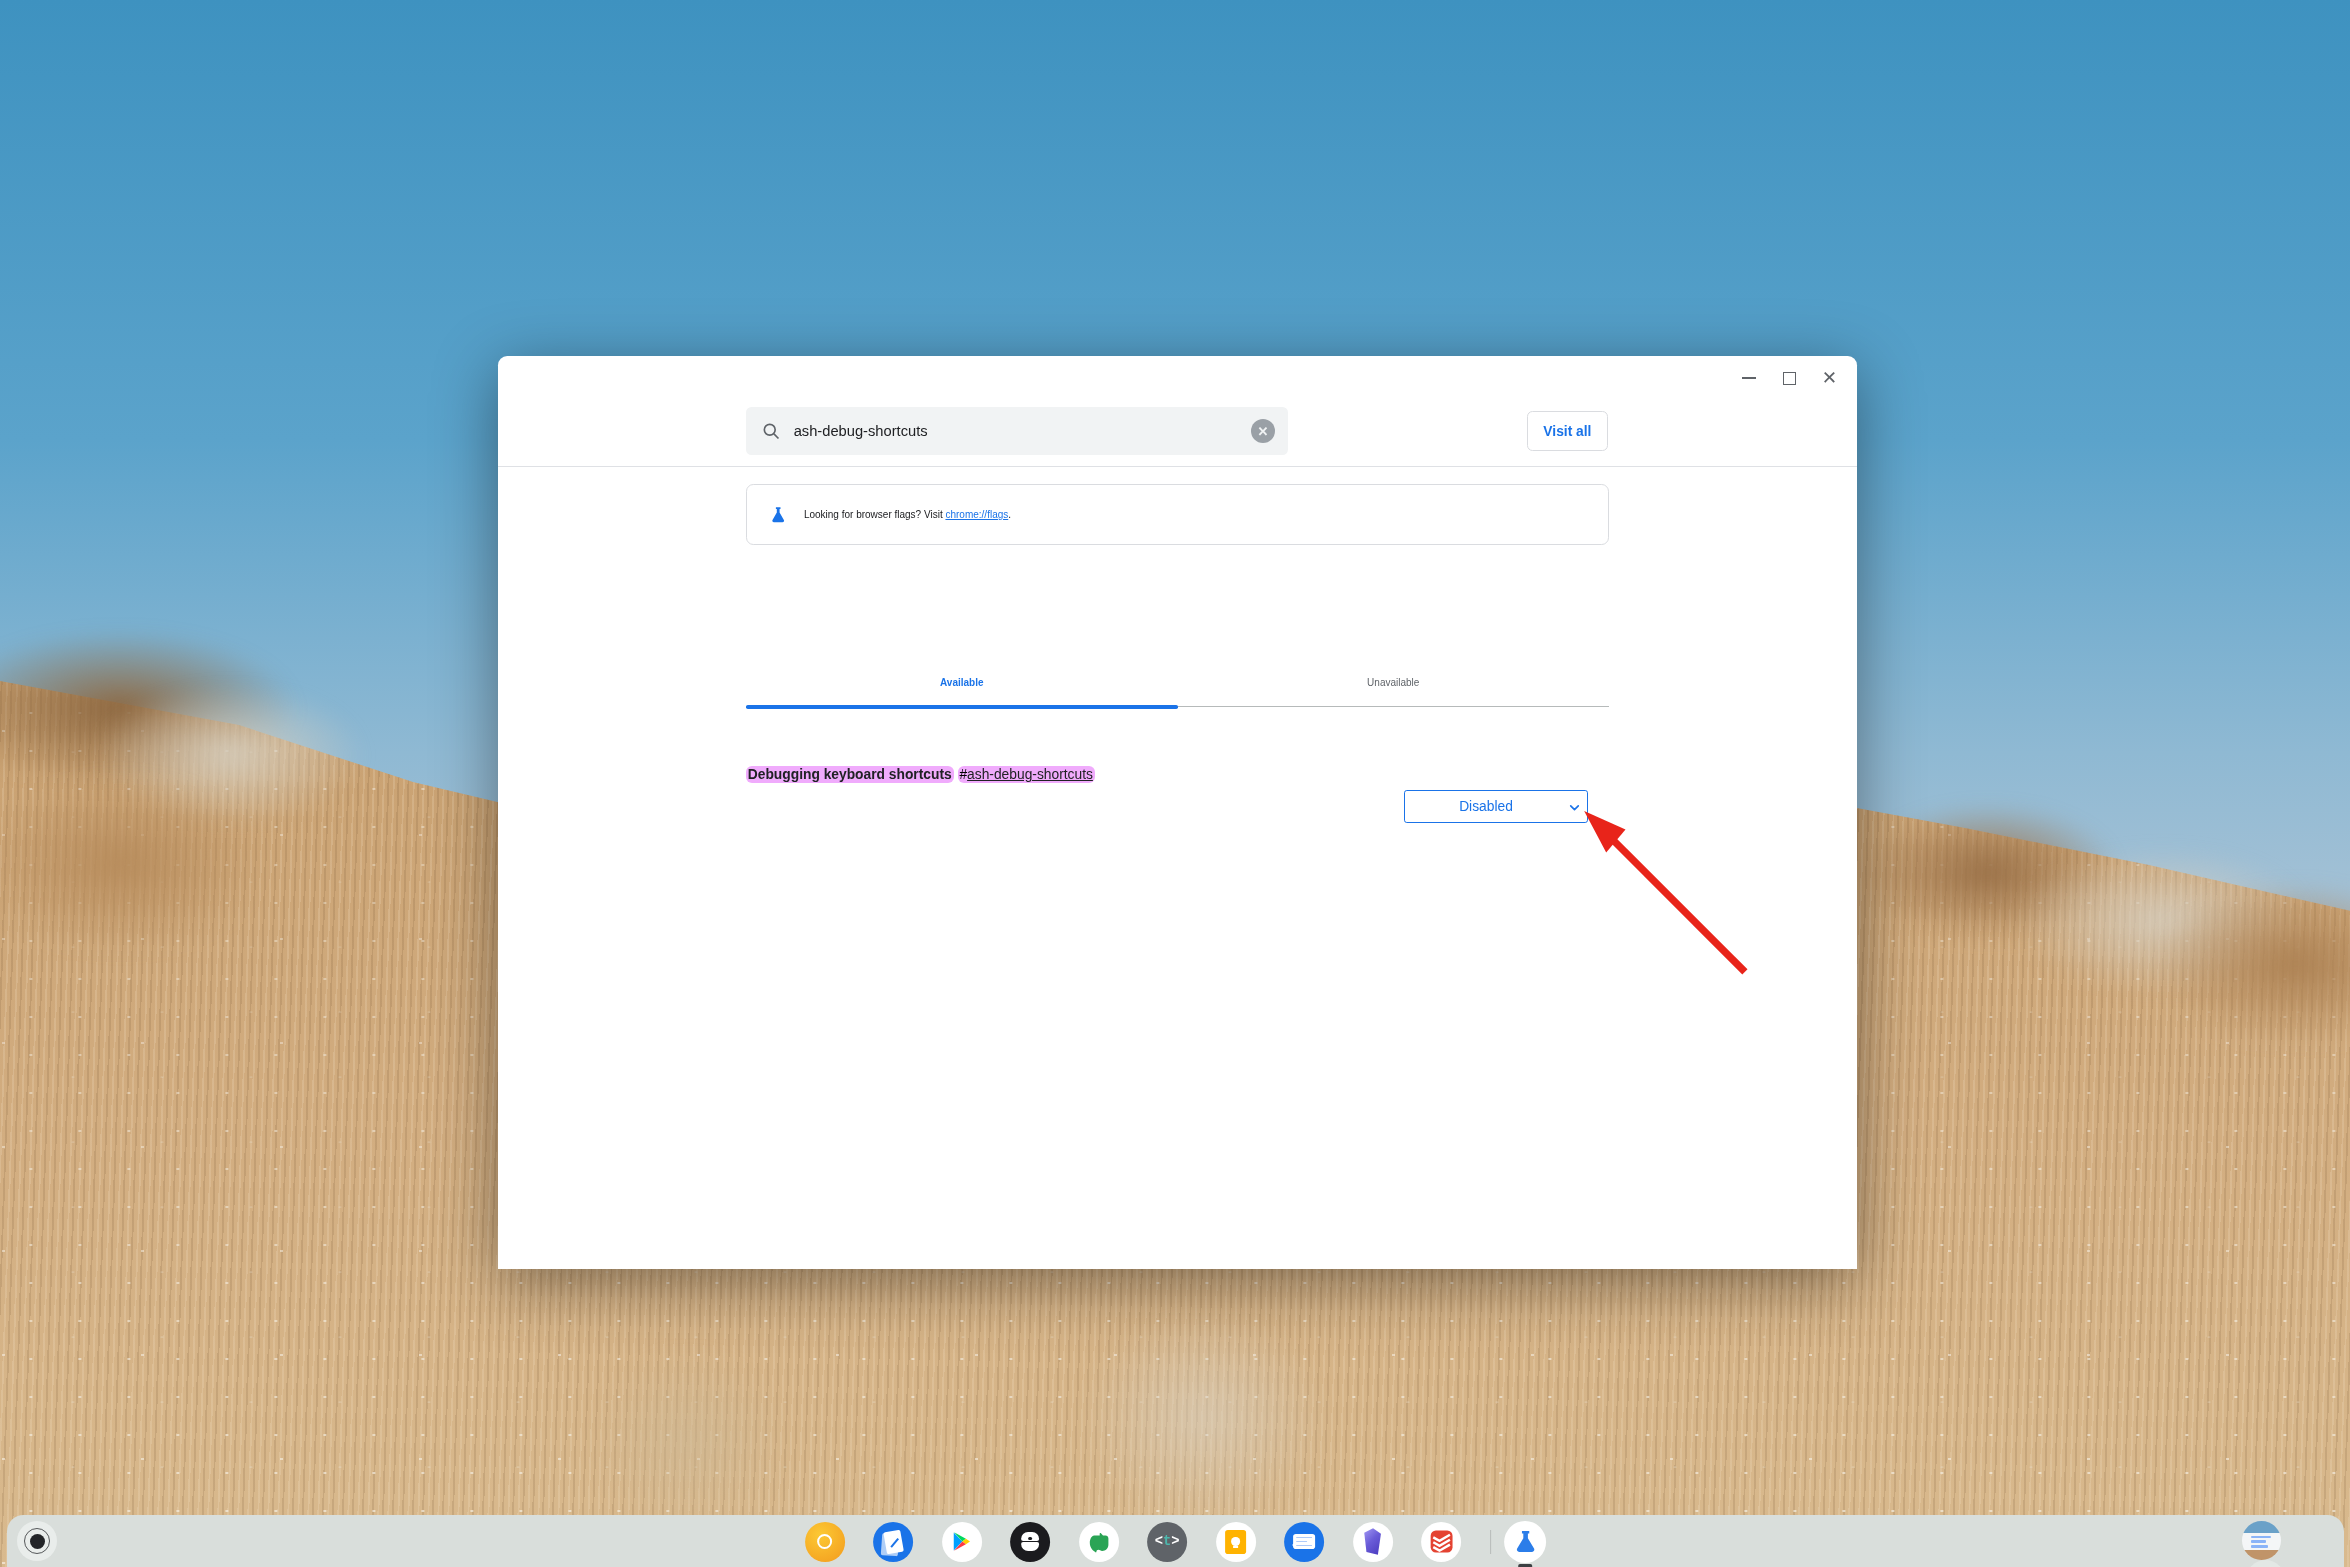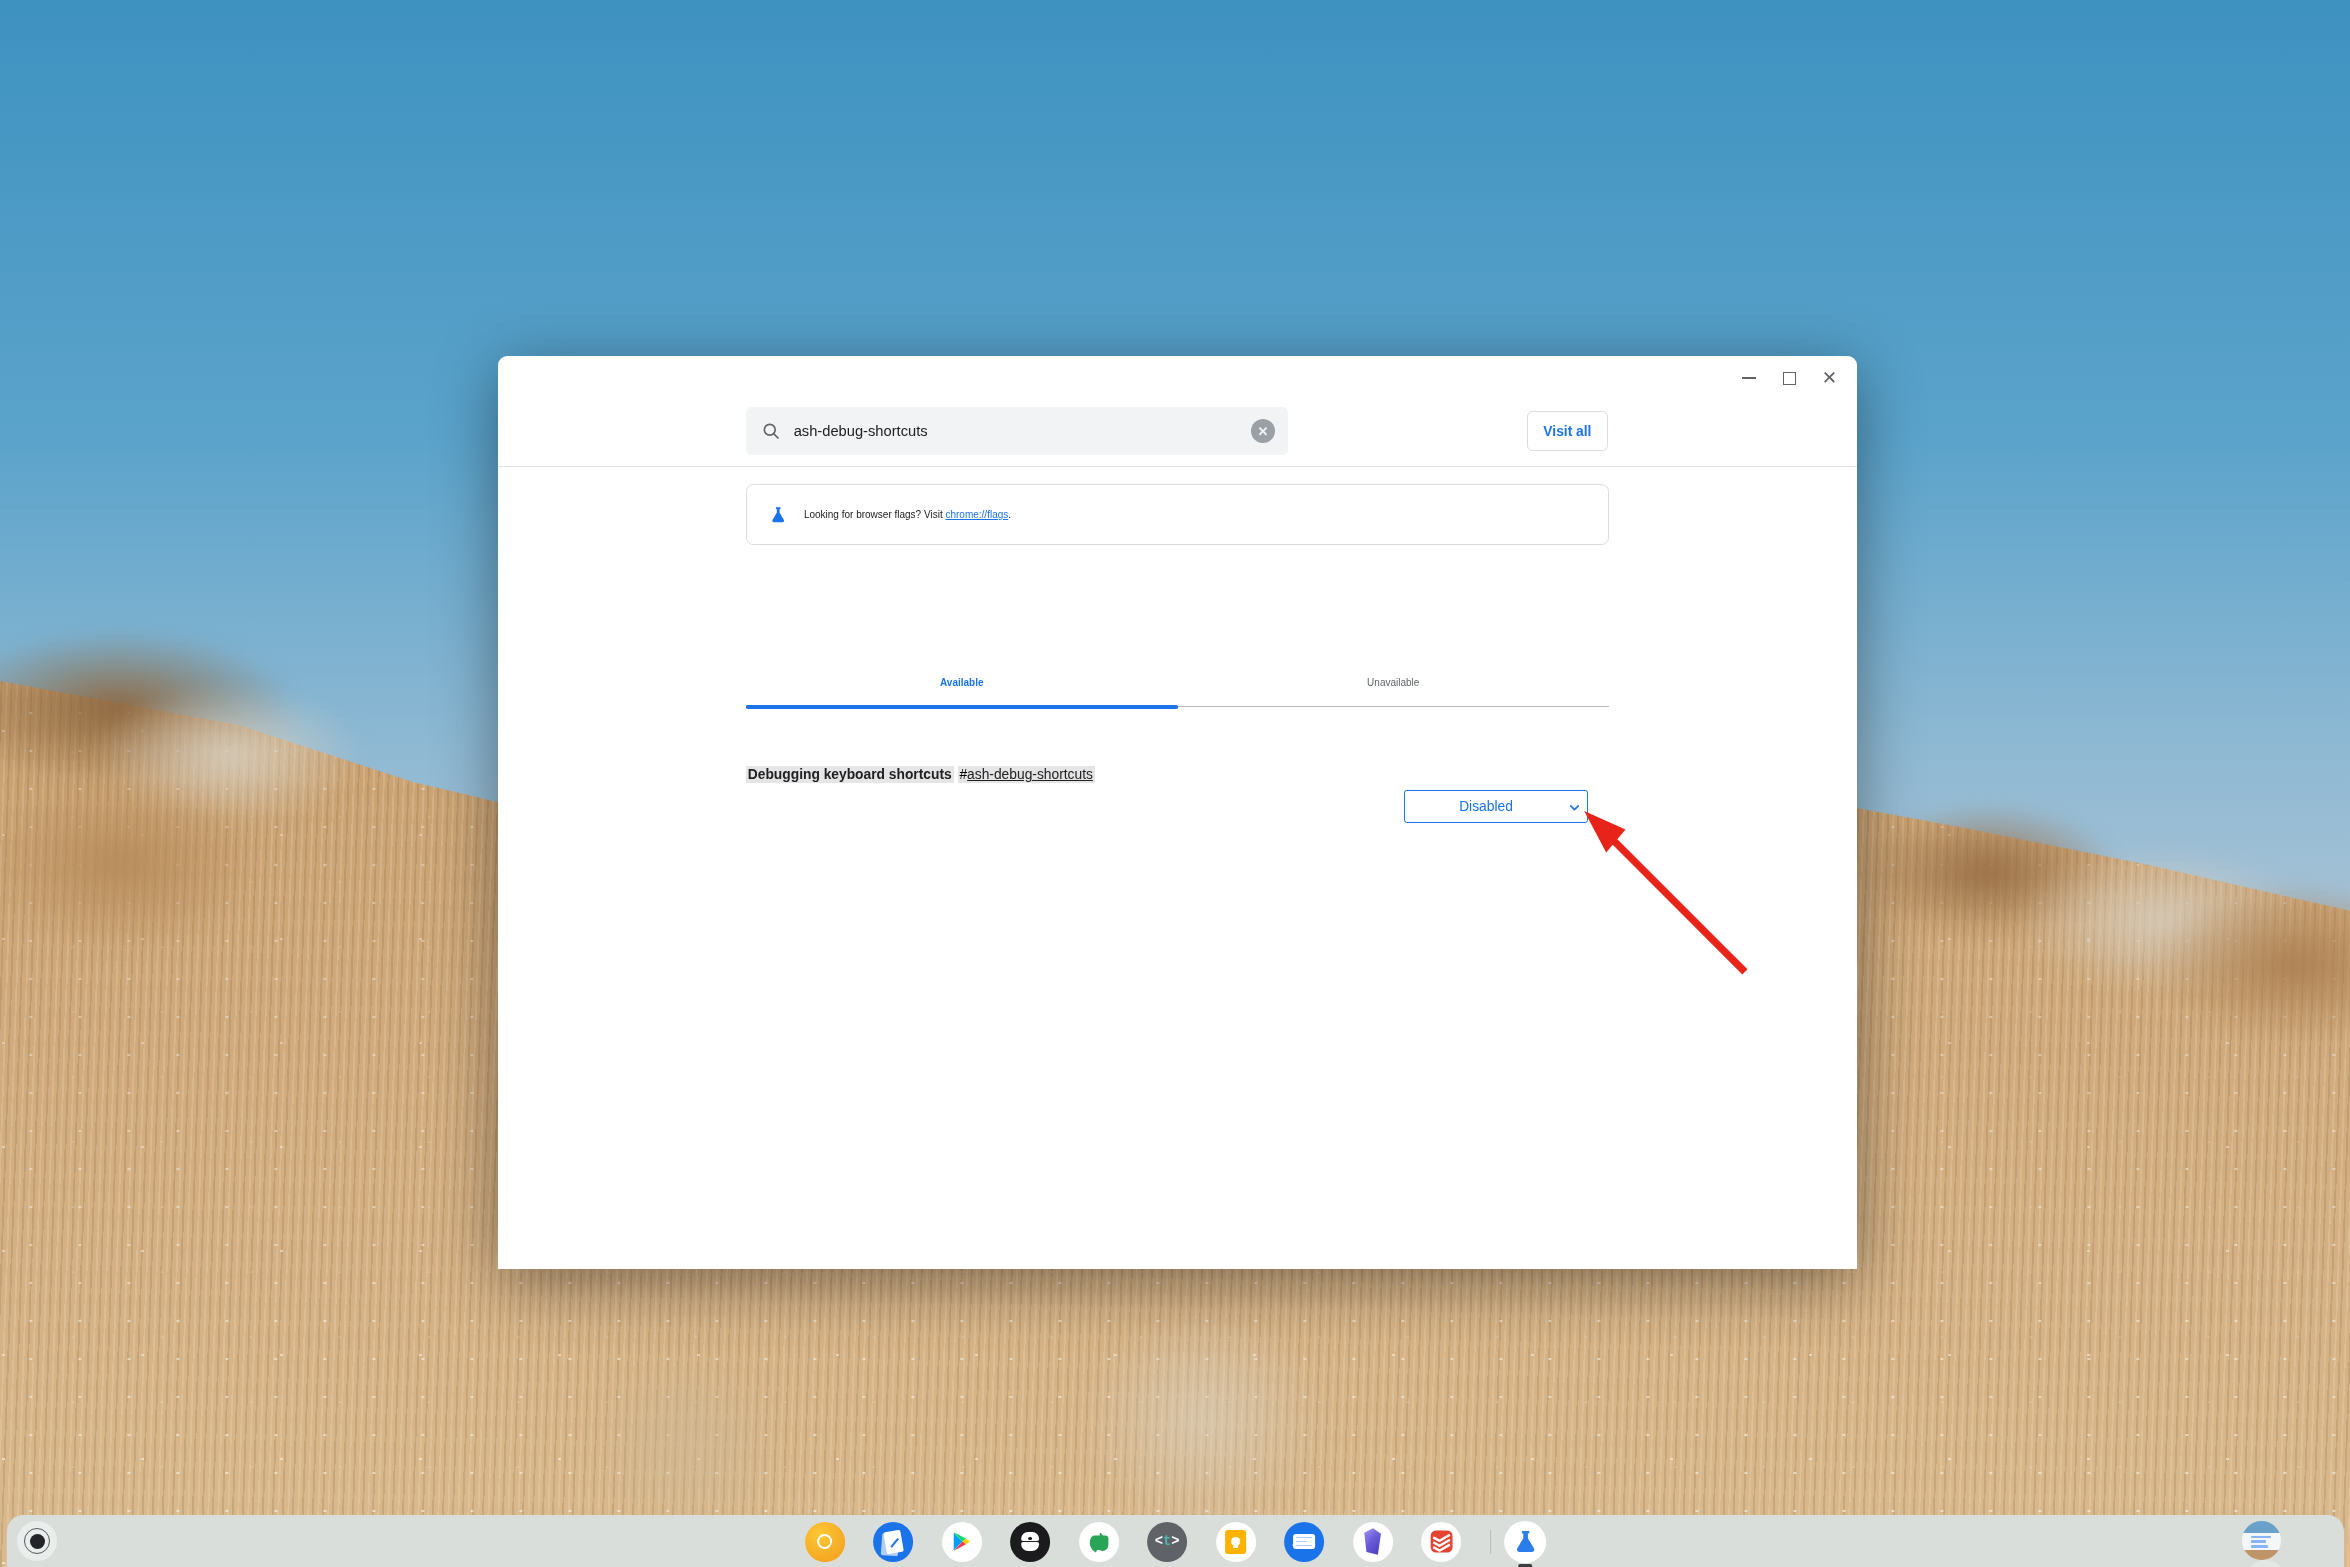--- a/index.html
+++ b/index.html
@@ -64,21 +64,21 @@
 
   .tabs { position:absolute; left:248px; top:303px; width:863px; height:48px; display:flex;
     border-bottom:1.8px solid #b6baba; }
   .tab { width:432px; display:flex; align-items:center; justify-content:center; font-size:10px; cursor:pointer; }
   .tab.active { color:#1a73e8; font-weight:bold; }
   .tab.inactive { color:#5f6368;text-align:center; }
   .tab-bar { position:absolute; left:0; bottom:-2.8px; width:432px; height:3.7px; background:#1a73e8; border-radius:1.8px; }
 
   .flag-row { position:absolute; left:248px; top:402px; width:863px; display:flex; }
   .flag-left { width:658px; }
-  .hl { background:#e5e5e5; padding:0.9px 1.8px; }
+  .hl { background:#f0abfc; padding:0.9px 1.8px;border-radius:6px; }
   .flag-title { display:inline-block; font-size:13.8px; font-weight:bold; color:#202124; }
   .flag-desc { margin-top:8.3px; font-size:13.8px; line-height:23px; color:#5f6368; max-width:643px; }
   .flag-permalink { display:inline-block; margin-top:8.3px; font-size:13.8px; }
   .flag-link { color:#202124; }
   .flag-select { margin-top:32px; width:184px; height:33px; border:0.9px solid #1a73e8; border-radius:2.8px;
     background:#fff; display:flex; align-items:center; justify-content:center; position:relative; cursor:pointer; }
   .flag-select span { font-size:13.8px; color:#1a73e8; margin-right:20px; }
   .flag-select svg { position:absolute; right:6.4px; top:10px; }
 
   .arrow-overlay { position:absolute; inset:0; z-index:6; pointer-events:none; }

